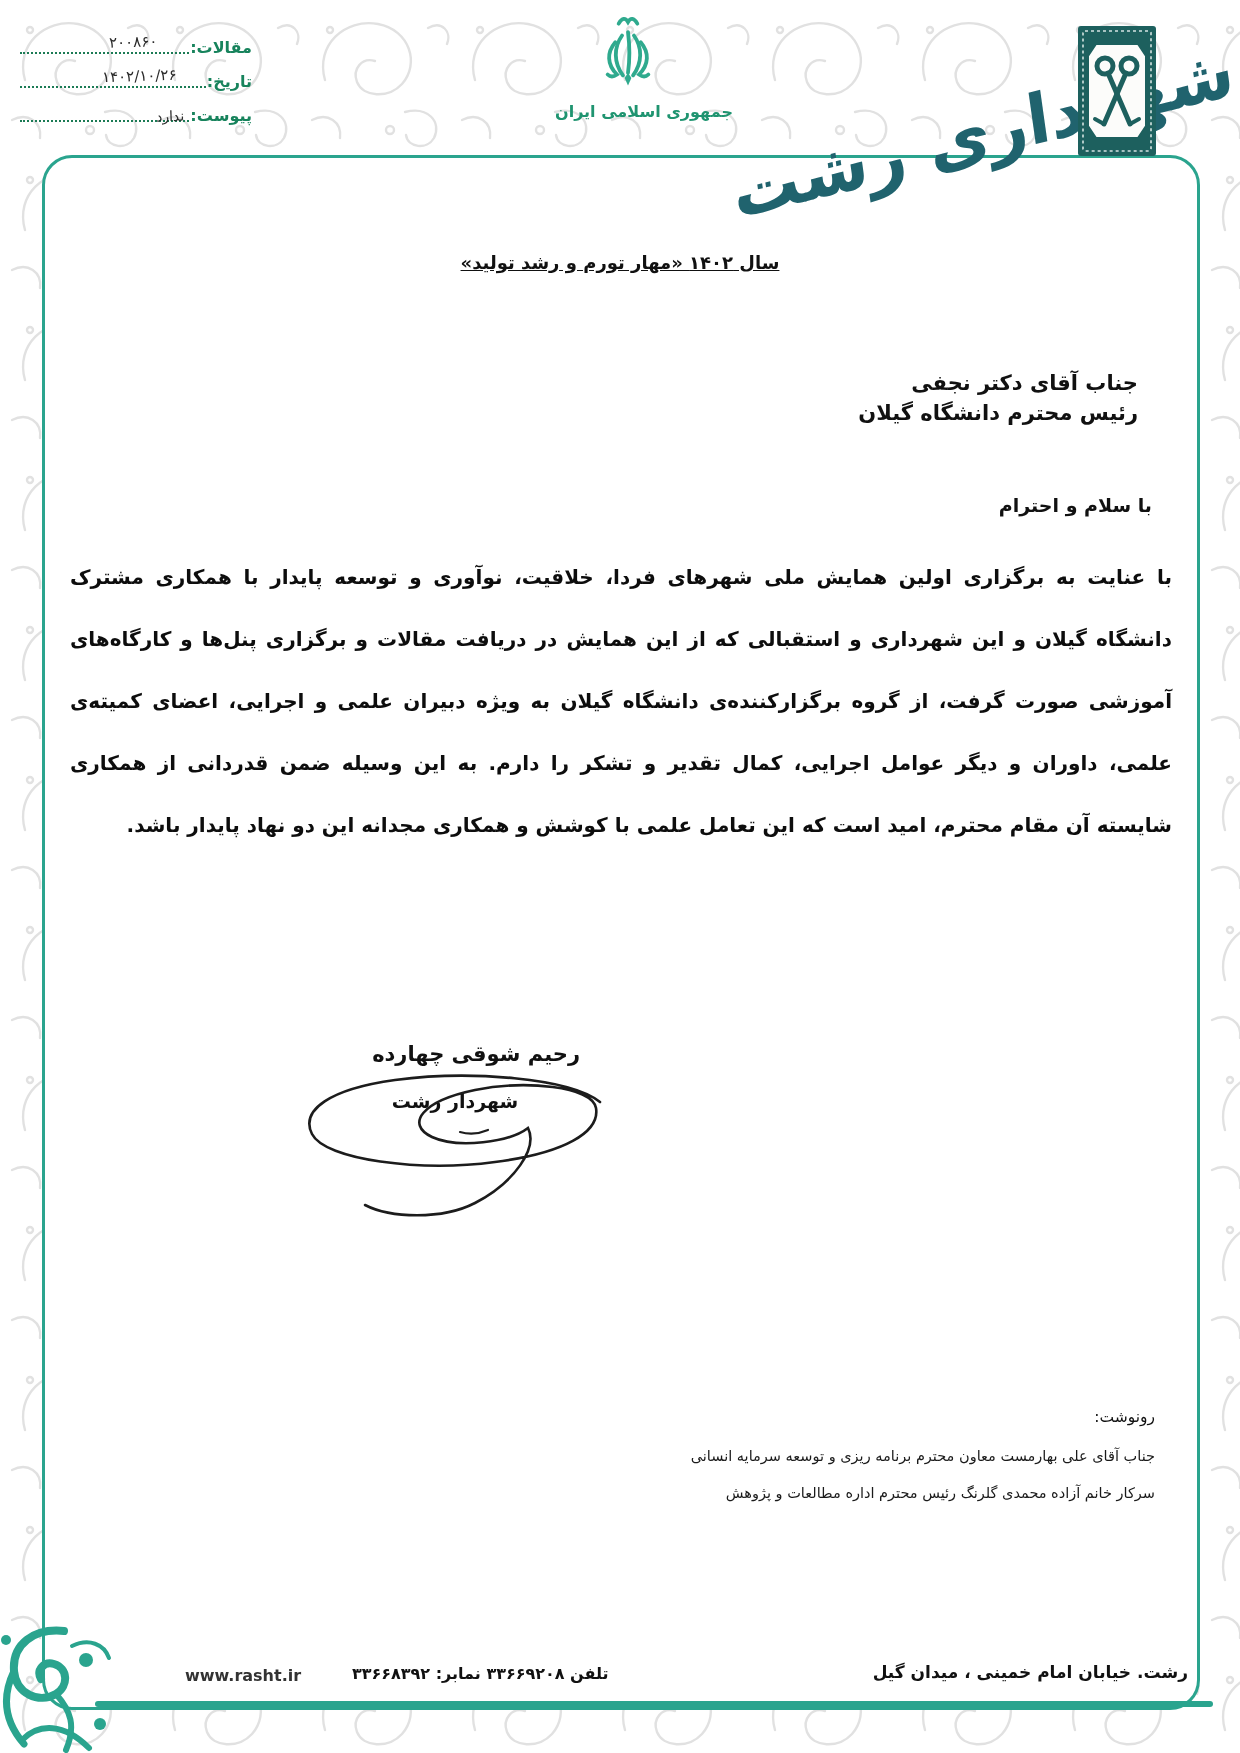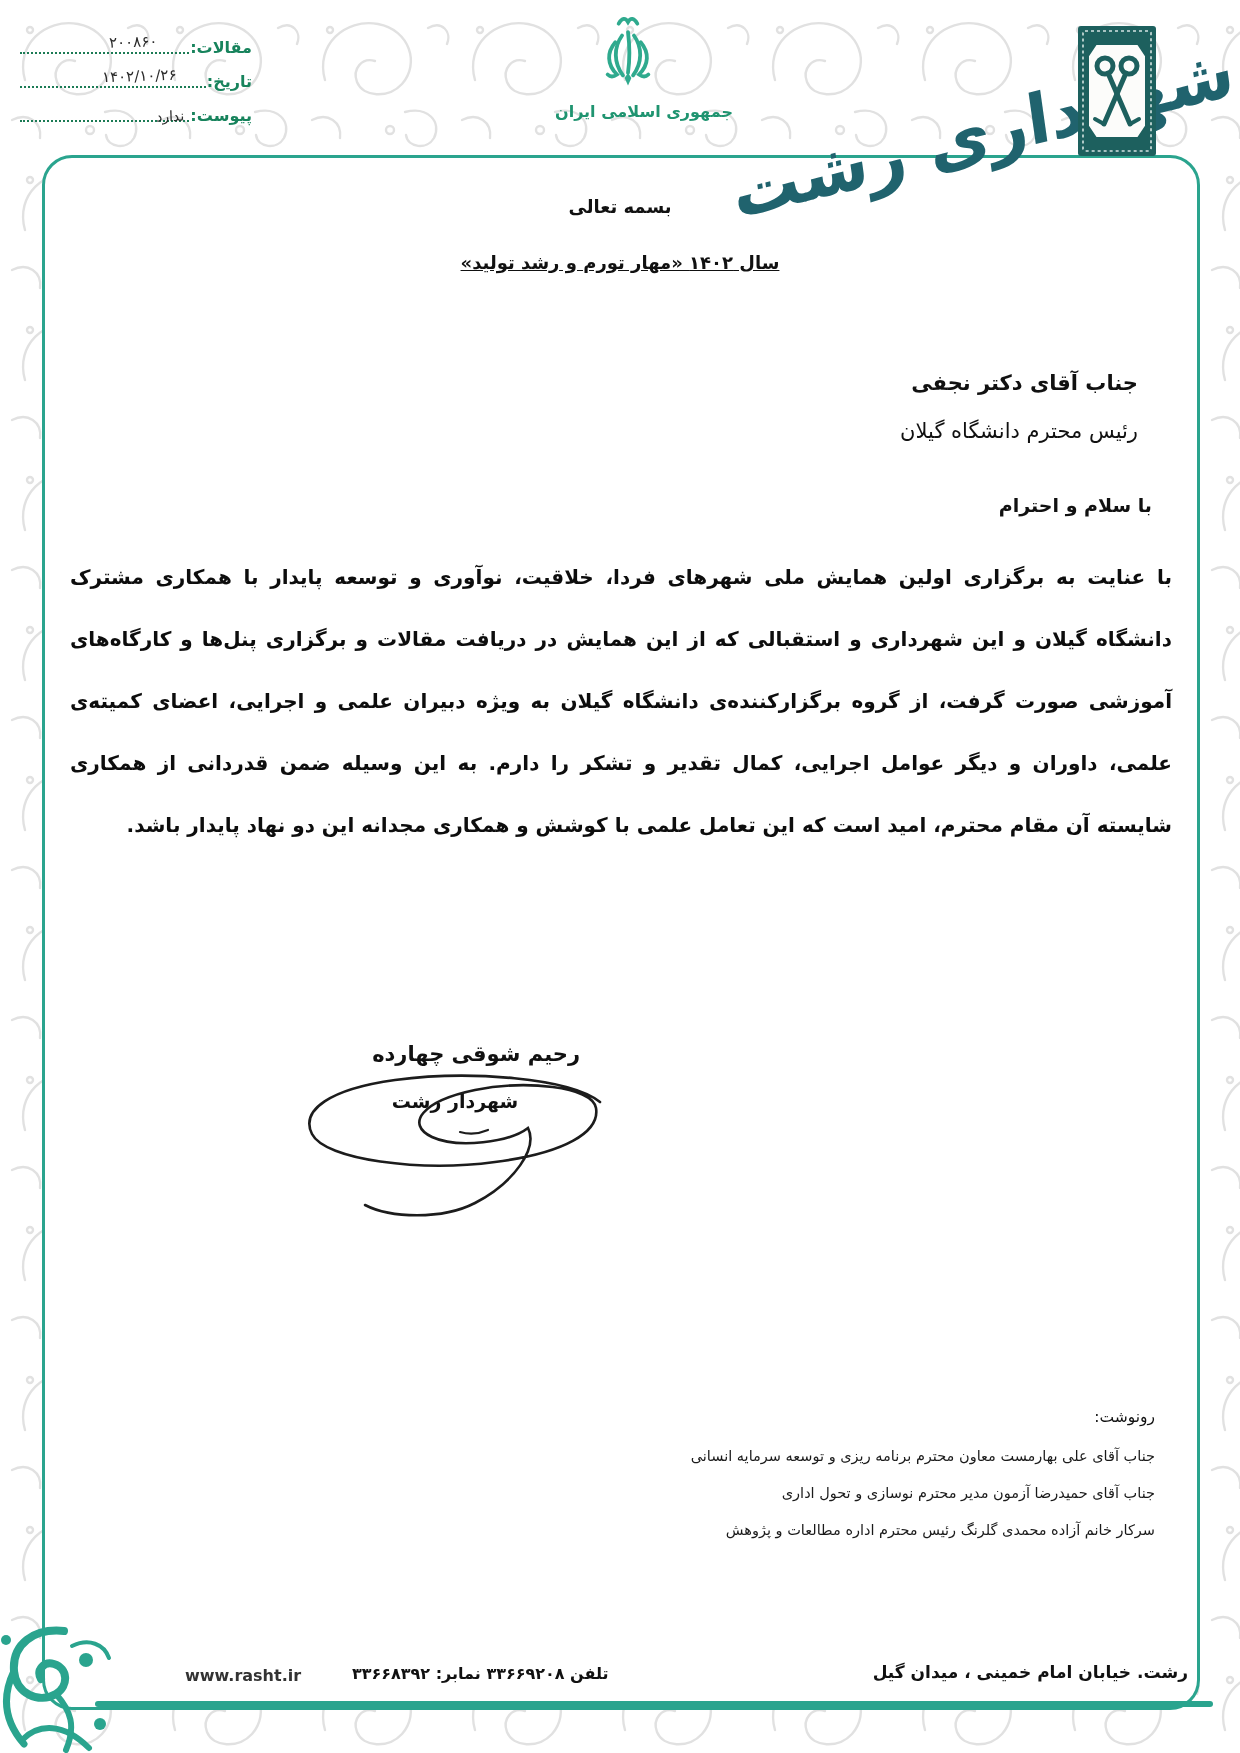--- a/index.html
+++ b/index.html
@@ -52,21 +52,21 @@
     text-align:center;direction:rtl;white-space:nowrap;
     transform:rotate(-14deg) skewX(-6deg);
     transform-origin:center;
     letter-spacing:2px;
   }
   
   .basmala{position:absolute;left:0;top:196px;width:1240px;text-align:center;font-size:18px;font-weight:600;z-index:2;}
   .year-slogan{position:absolute;left:0;top:252px;width:1240px;text-align:center;font-size:18px;font-weight:bold;z-index:2;direction:rtl;text-decoration:underline;}
   .recipient{position:absolute;right:102px;top:368px;text-align:right;direction:rtl;z-index:2;}
   .recipient .name{font-size:21px;font-weight:bold;line-height:30px;}
-  .recipient .title{font-size:21px;font-weight:normal;line-height:30px;margin-top:18px;}
+  .recipient .title{font-size:21px;font-weight:bold;line-height:30px;}
   .salutation{position:absolute;right:88px;top:494px;font-size:19px;font-weight:bold;direction:rtl;z-index:2;}
   .body-text{
     position:absolute;left:70px;top:546px;width:1102px;z-index:2;
     direction:rtl;text-align:justify;text-align-last:right;
     font-size:20px;font-weight:bold;line-height:62px;color:#0d0d0d;
   }
   
   .signer-name{position:absolute;left:330px;top:1042px;width:250px;text-align:right;font-size:21px;font-weight:bold;direction:rtl;z-index:3;}
   .signer-title{position:absolute;left:330px;top:1090px;width:250px;text-align:center;font-size:19px;font-weight:bold;direction:rtl;z-index:3;}
   .signature-svg{position:absolute;left:270px;top:1040px;z-index:2;}
@@ -149,42 +149,40 @@
       <path d="M48 47 L26 98"></path>
     </g>
     <g stroke="#1d605e" stroke-width="4" stroke-linecap="round">
       <path d="M52 98 l9 -5"></path>
       <path d="M26 98 l-9 -5"></path>
     </g>
   </svg>
 
   <div class="calligraphy">شهرداری رشت</div>
 
-  <div class="basmala">بسمه تعالی</div>
   <div class="year-slogan">سال ۱۴۰۲ «مهار تورم و رشد تولید»</div>
 
   <div class="recipient">
     <div class="name">جناب آقای دکتر نجفی</div>
     <div class="title">رئیس محترم دانشگاه گیلان</div>
   </div>
 
   <div class="salutation">با سلام و احترام</div>
   <div class="body-text">با عنایت به برگزاری اولین همایش ملی شهرهای فردا، خلاقیت، نوآوری و توسعه پایدار با همکاری مشترک دانشگاه گیلان و این شهرداری و استقبالی که از این همایش در دریافت مقالات و برگزاری پنل‌ها و کارگاه‌های آموزشی صورت گرفت، از گروه برگزارکننده‌ی دانشگاه گیلان به ویژه دبیران علمی و اجرایی، اعضای کمیته‌ی علمی، داوران و دیگر عوامل اجرایی، کمال تقدیر و تشکر را دارم.  به این وسیله ضمن قدردانی از همکاری شایسته آن مقام محترم، امید است که این تعامل علمی با کوشش و همکاری مجدانه این دو نهاد پایدار باشد.</div>
 
   <div class="signer-name">رحیم شوقی چهارده</div>
   <div class="signer-title">شهردار رشت</div>
   <svg class="signature-svg" width="360" height="190" viewBox="0 0 360 190" xmlns="http://www.w3.org/2000/svg">
     <path d="M330 62 C300 38 200 30 125 40 C60 49 30 70 42 94 C55 120 150 132 225 122 C295 113 330 92 326 68 C322 46 255 40 205 50 C152 61 135 84 162 97 C188 109 240 102 258 88 C268 108 245 142 205 163 C172 180 120 178 95 165" fill="none" stroke="#1c1c1c" stroke-width="2.6" stroke-linecap="round"></path>
     <path d="M190 92 q14 4 28 -2" fill="none" stroke="#1c1c1c" stroke-width="2.2" stroke-linecap="round"></path>
   </svg>
 
   <div class="cc">
     <div class="cc-label">رونوشت:</div>
     <div class="cc-item">جناب آقای علی بهارمست معاون محترم برنامه ریزی و توسعه سرمایه انسانی</div>
-    <div class="cc-item">جناب آقای حمیدرضا آزمون مدیر محترم نوسازی و تحول اداری</div>
     <div class="cc-item">سرکار خانم آزاده محمدی گلرنگ رئیس محترم اداره مطالعات و پژوهش</div>
   </div>
 
   <div class="footer-address">رشت. خیابان امام خمینی ، میدان گیل</div>
   <div class="footer-phone">تلفن ۳۳۶۶۹۲۰۸   نمابر: ۳۳۶۶۸۳۹۲</div>
   <div class="footer-website">www.rasht.ir</div>
 
   <svg class="corner-ornament" width="150" height="128" viewBox="0 0 150 128" xmlns="http://www.w3.org/2000/svg">
     <g stroke="#2aa48e" fill="none" stroke-linecap="round">
       <path d="M70 5 C40 2 18 18 20 45 C22 68 45 78 62 68 C75 60 74 42 60 38 C50 35 42 44 47 53" stroke-width="8"></path>

